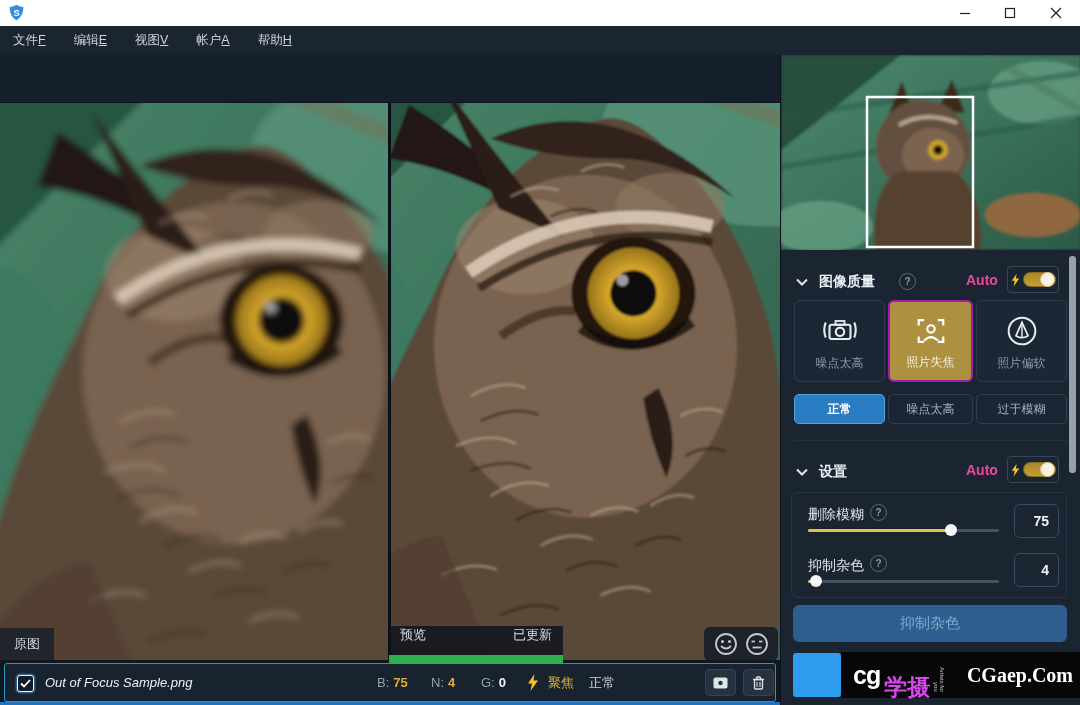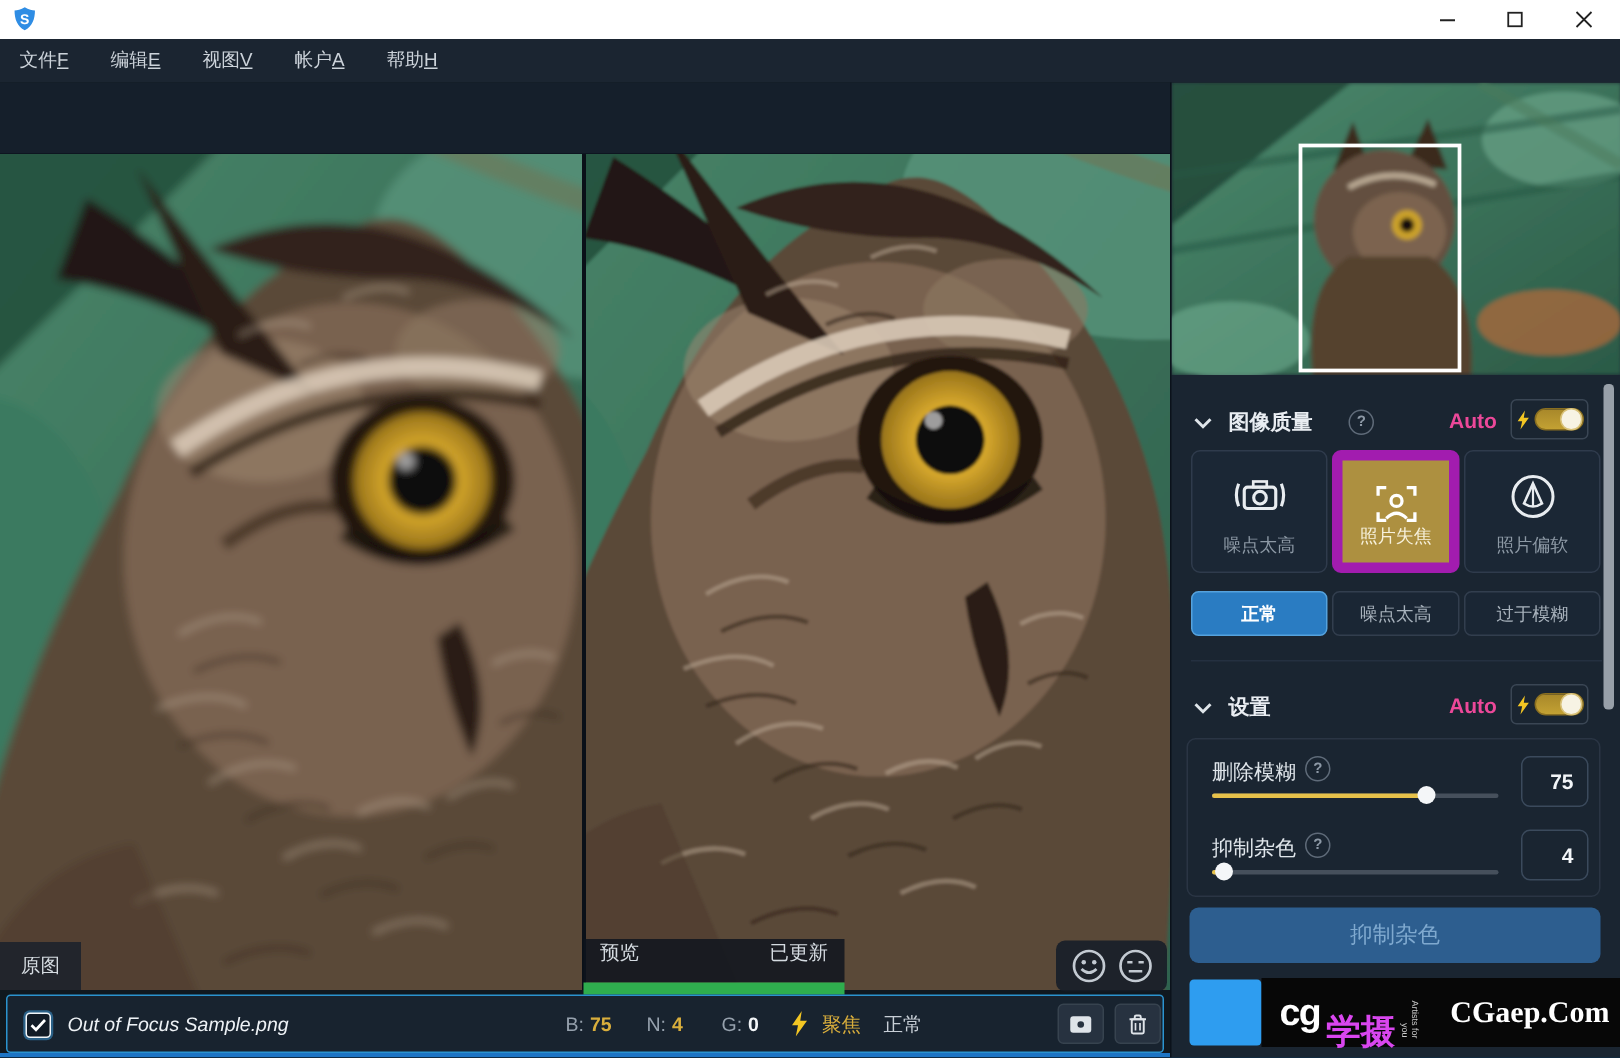--- a/index.html
+++ b/index.html
@@ -64,21 +64,21 @@
   .sec-title { position:absolute; left:38px; top:5px; font-size:14px; font-weight:600; color:#e9edf2; }
   .help-ico { position:absolute; top:5px; width:17px; height:17px; border:1.5px solid #5f6b79; border-radius:50%; color:#8d99a6; font-size:10px; font-weight:bold; display:flex; align-items:center; justify-content:center; }
   .auto-label { position:absolute; left:185px; top:4px; font-size:14px; font-weight:bold; color:#ec4899; }
   .auto-box { position:absolute; left:226px; top:-2px; width:52px; height:27px; border:1px solid #3a4654; border-radius:4px; display:flex; align-items:center; justify-content:center; gap:3px; }
   .toggle { width:33px; height:15px; border-radius:8px; background:linear-gradient(#a8882a,#c3a133); border:1px solid #8a6f20; position:relative; }
   .toggle .knob { position:absolute; right:0px; top:-1px; width:15px; height:15px; border-radius:50%; background:#f7f3e4; border:1px solid #d9c27a; }
 
   .mode-btn { position:absolute; top:245px; height:82px; background:#1b2735; border:1px solid #2f3b4c; border-radius:6px; display:flex; flex-direction:column; align-items:center; justify-content:flex-end; padding-bottom:9px; }
   .mode-btn svg { position:absolute; top:14px; }
   .mode-btn .mlabel { font-size:12px; color:#8d99a5; }
-  .mode-btn.selected { background:#ad9040; border:7px solid #a21caf; }
+  .mode-btn.selected { background:#ad9040; border:2px solid #a21caf; }
   .mode-btn.selected .mlabel { color:#f7f1dc; }
   .cond-btn { position:absolute; top:339px; height:30px; background:#1a2634; border:1px solid #323e4e; border-radius:5px; font-size:12px; color:#a8b2bc; display:flex; align-items:center; justify-content:center; }
   .cond-btn.selected { background:#2a7cc2; border:1px solid #55a2dd; color:#ffffff; font-weight:bold; }
   .panel-divider { position:absolute; left:13px; top:385px; width:274px; height:1px; background:#243040; }
 
   .set-panel { position:absolute; left:10px; top:437px; width:276px; height:106px; border:1px solid #2a3544; border-radius:6px; }
   .sl-label { position:absolute; left:16px; font-size:14px; color:#dfe5ea; }
   .val-box { position:absolute; left:222px; width:45px; height:34px; border:1px solid #3b4a5c; border-radius:6px; font-size:14px; font-weight:bold; color:#f2f5f8; text-align:right; line-height:32px; padding-right:9px; }
   .slider { position:absolute; left:16px; width:191px; height:12px; }
   .sl-track { position:absolute; left:0; top:5px; width:100%; height:3px; background:#46505c; border-radius:2px; }

